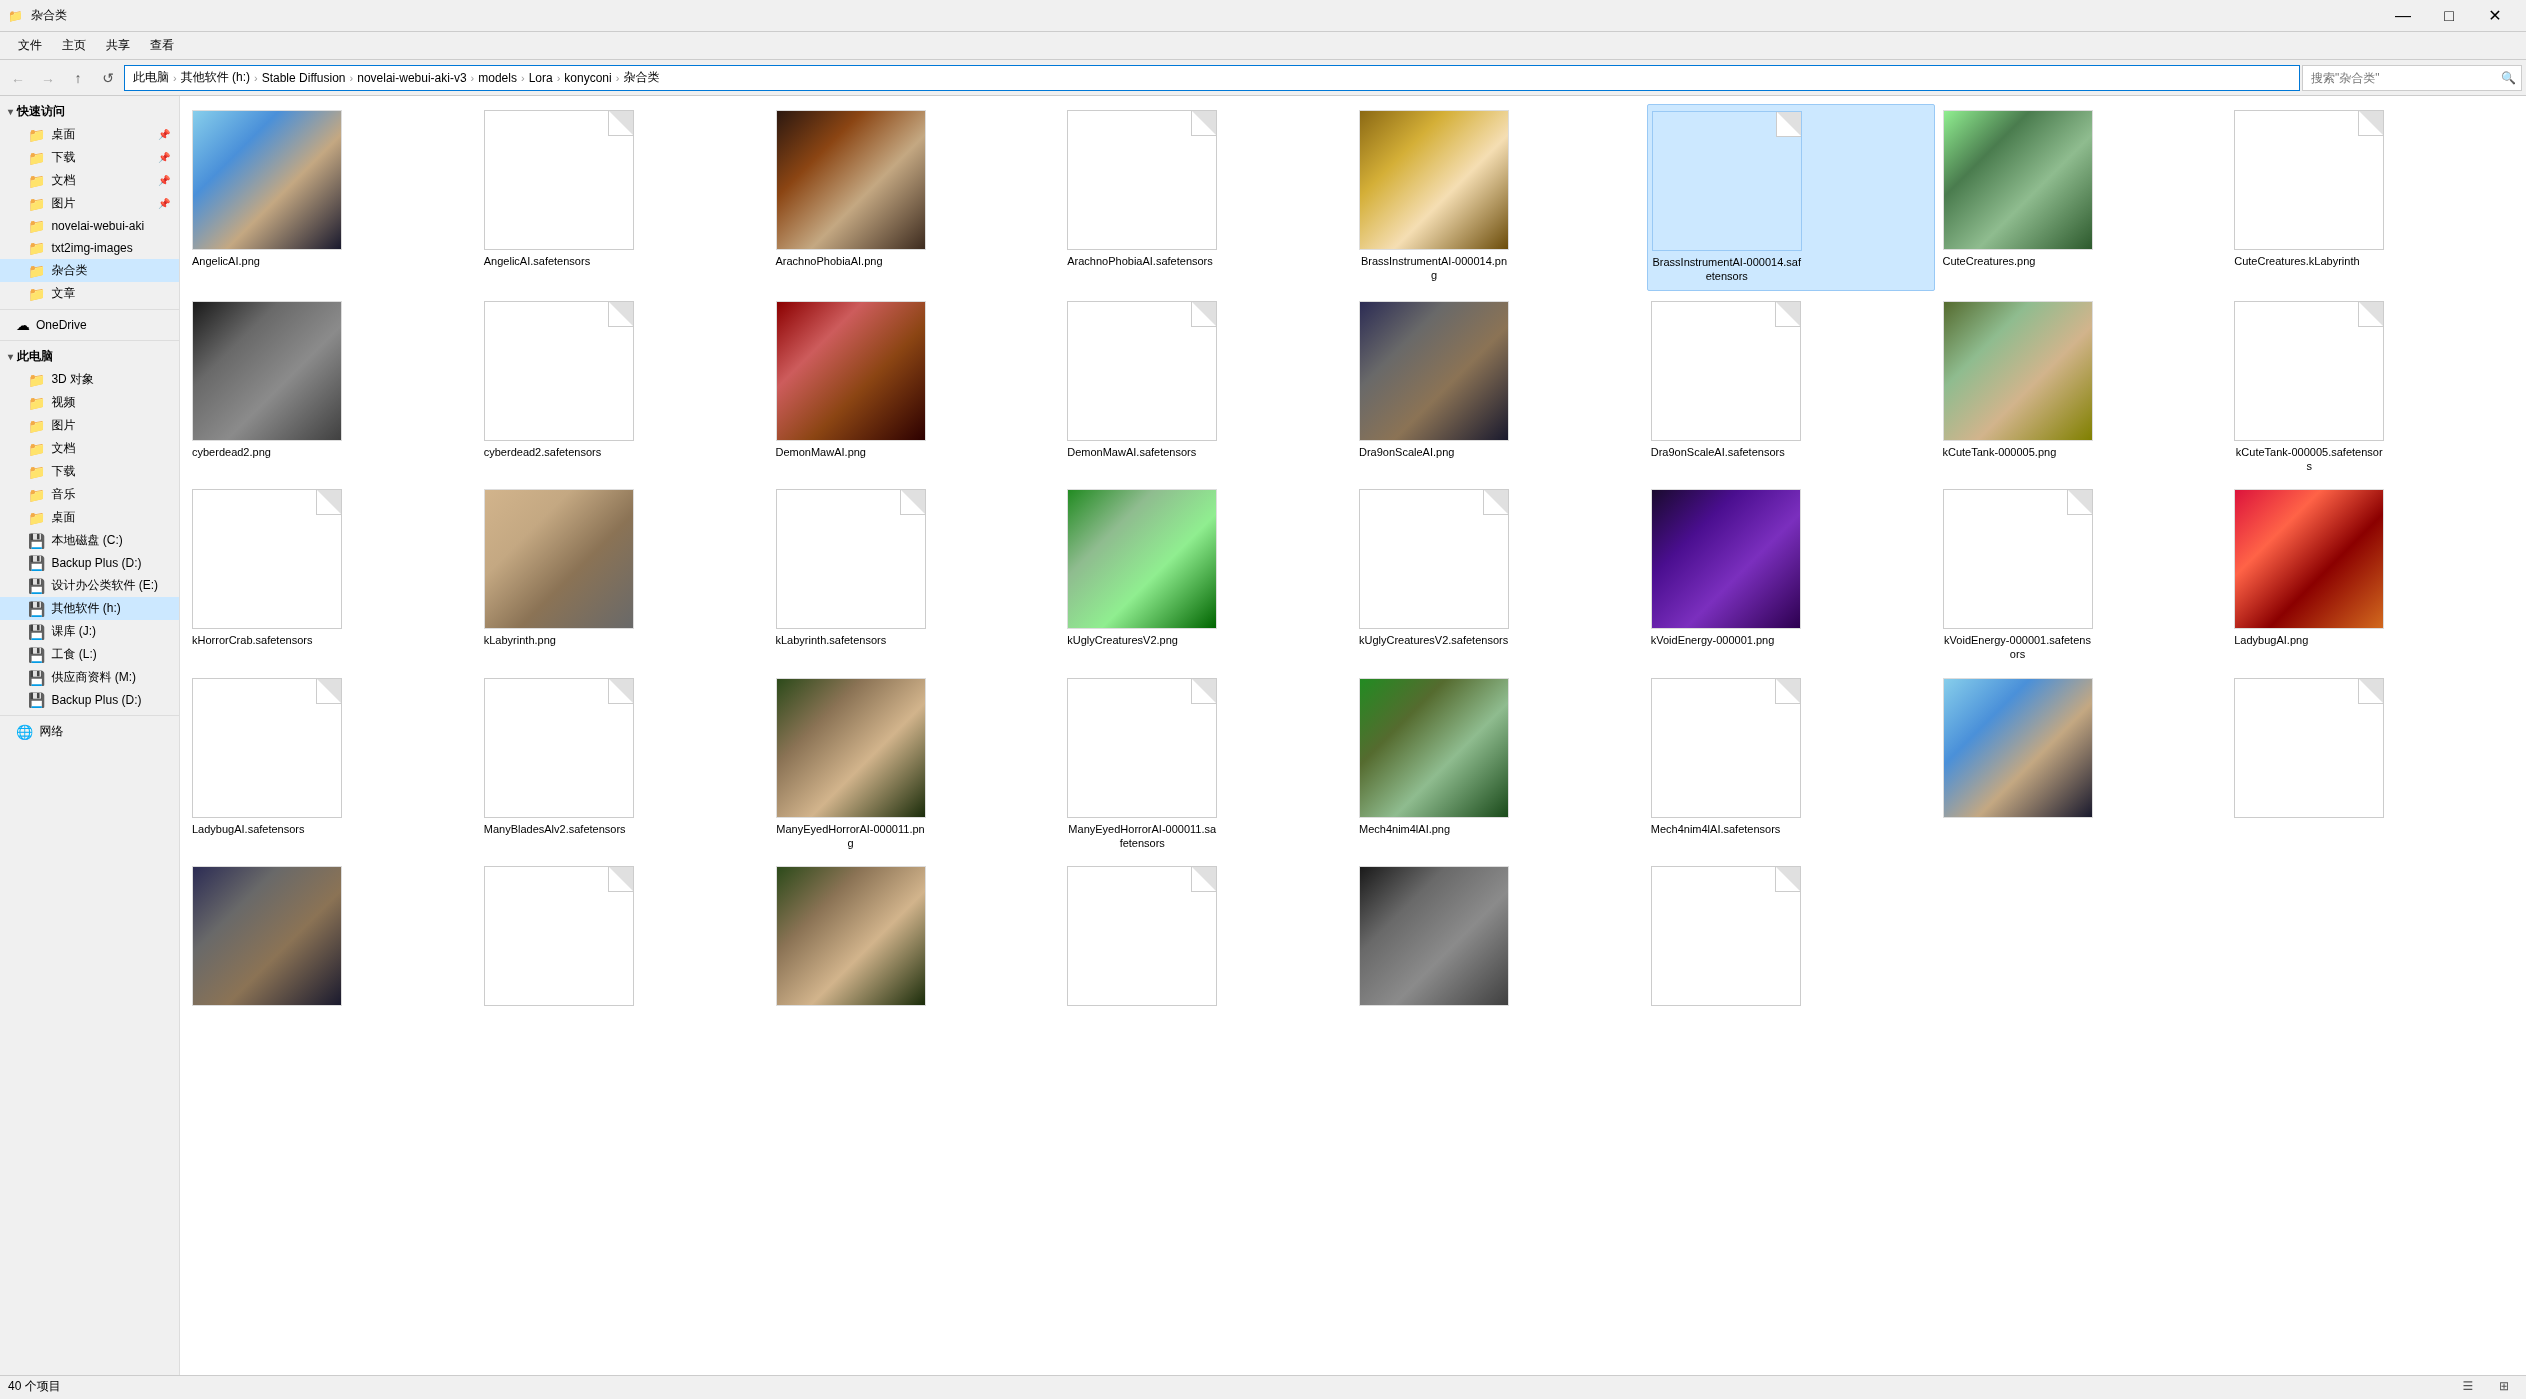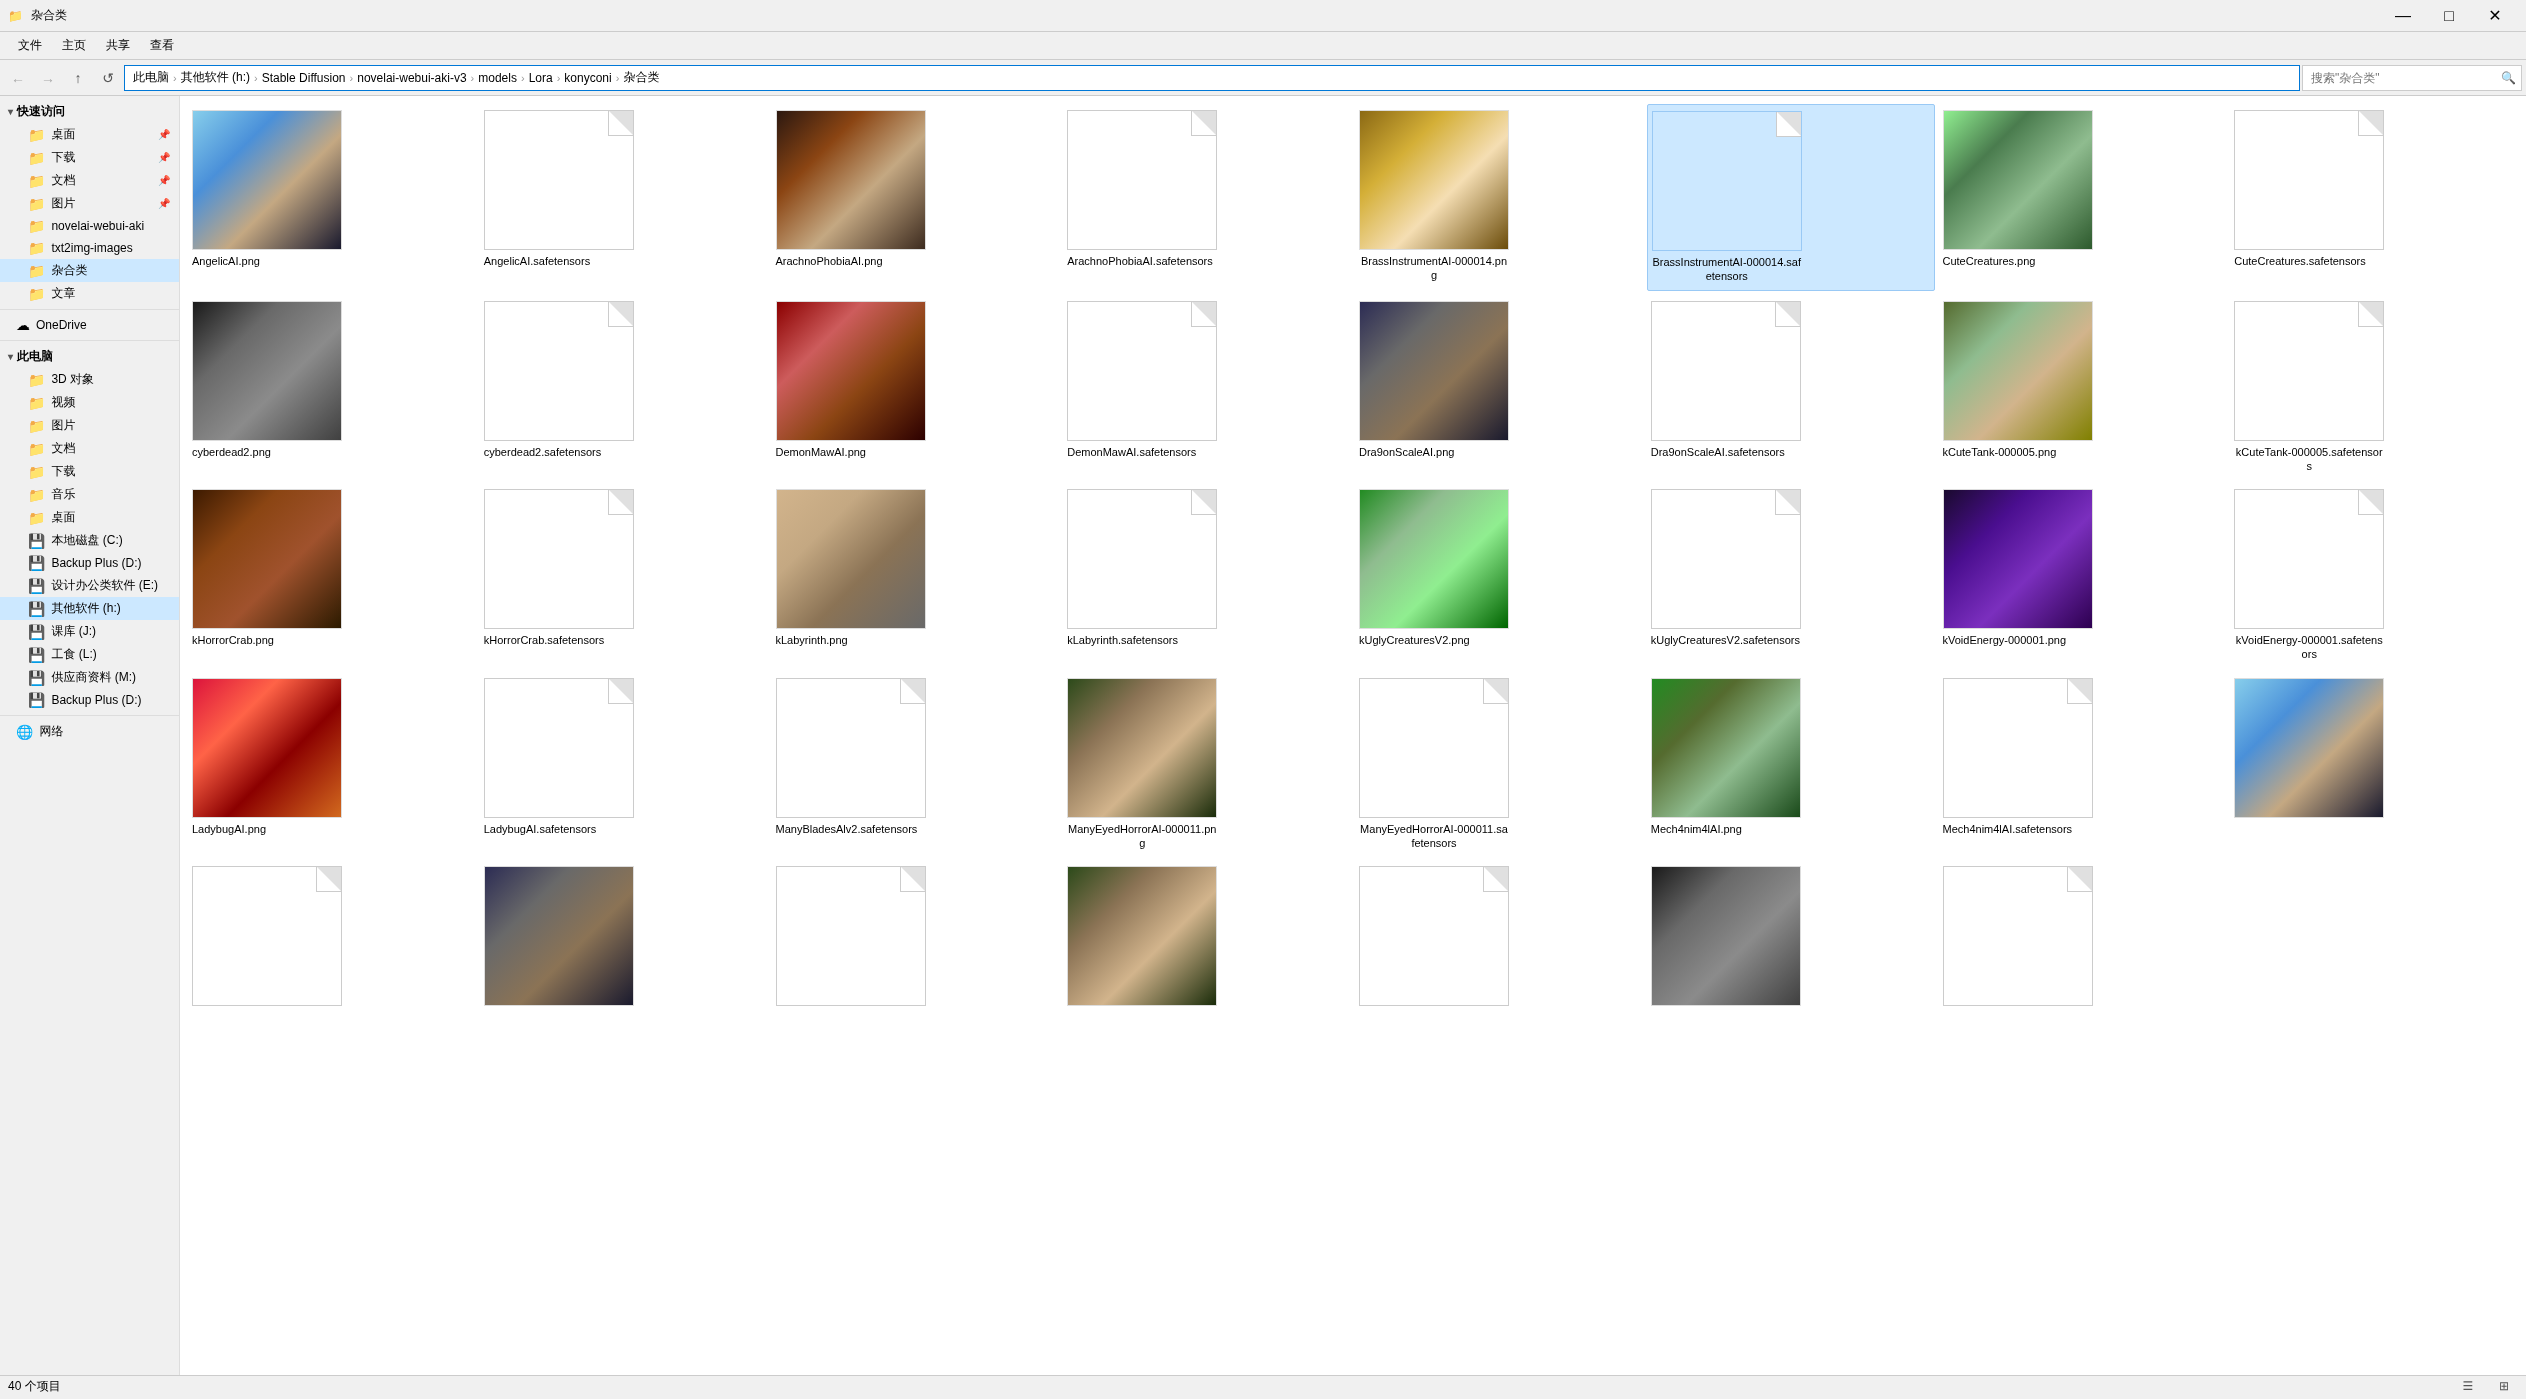--- a/index.html
+++ b/index.html
@@ -412,21 +412,21 @@
       <div class="file-item selected">
         <div class="file-thumb-blank" style="background:#cce8ff;border-color:#99c9f5;"></div>
         <span class="file-name">BrassInstrumentAI-000014.safetensors</span>
       </div>
       <div class="file-item">
         <div class="file-thumb thumb-cutecreatures"></div>
         <span class="file-name">CuteCreatures.png</span>
       </div>
       <div class="file-item">
         <div class="file-thumb-blank"></div>
-        <span class="file-name">CuteCreatures.safetensors</span>
+        <span class="file-name">CuteCreatures.kLabyrinth</span>
       </div>
 
       <div class="file-item">
         <div class="file-thumb thumb-cyberdead"></div>
         <span class="file-name">cyberdead2.png</span>
       </div>
       <div class="file-item">
         <div class="file-thumb-blank"></div>
         <span class="file-name">cyberdead2.safetensors</span>
       </div>
@@ -448,24 +448,20 @@
       </div>
       <div class="file-item">
         <div class="file-thumb thumb-kcutetank"></div>
         <span class="file-name">kCuteTank-000005.png</span>
       </div>
       <div class="file-item">
         <div class="file-thumb-blank"></div>
         <span class="file-name">kCuteTank-000005.safetensors</span>
       </div>
 
-      <div class="file-item">
-        <div class="file-thumb thumb-khorrorcrab"></div>
-        <span class="file-name">kHorrorCrab.png</span>
-      </div>
       <div class="file-item">
         <div class="file-thumb-blank"></div>
         <span class="file-name">kHorrorCrab.safetensors</span>
       </div>
       <div class="file-item">
         <div class="file-thumb thumb-klabyrinth"></div>
         <span class="file-name">kLabyrinth.png</span>
       </div>
       <div class="file-item">
         <div class="file-thumb-blank"></div>

